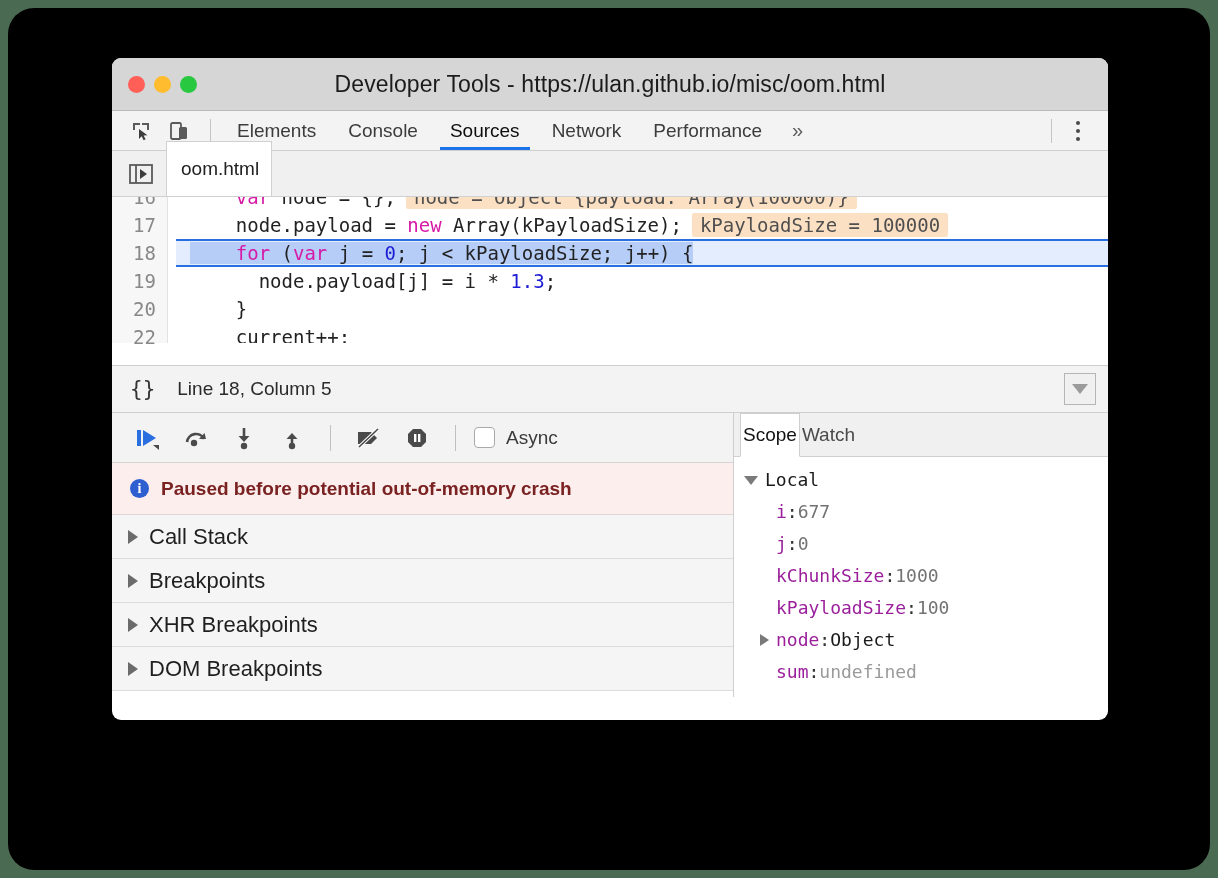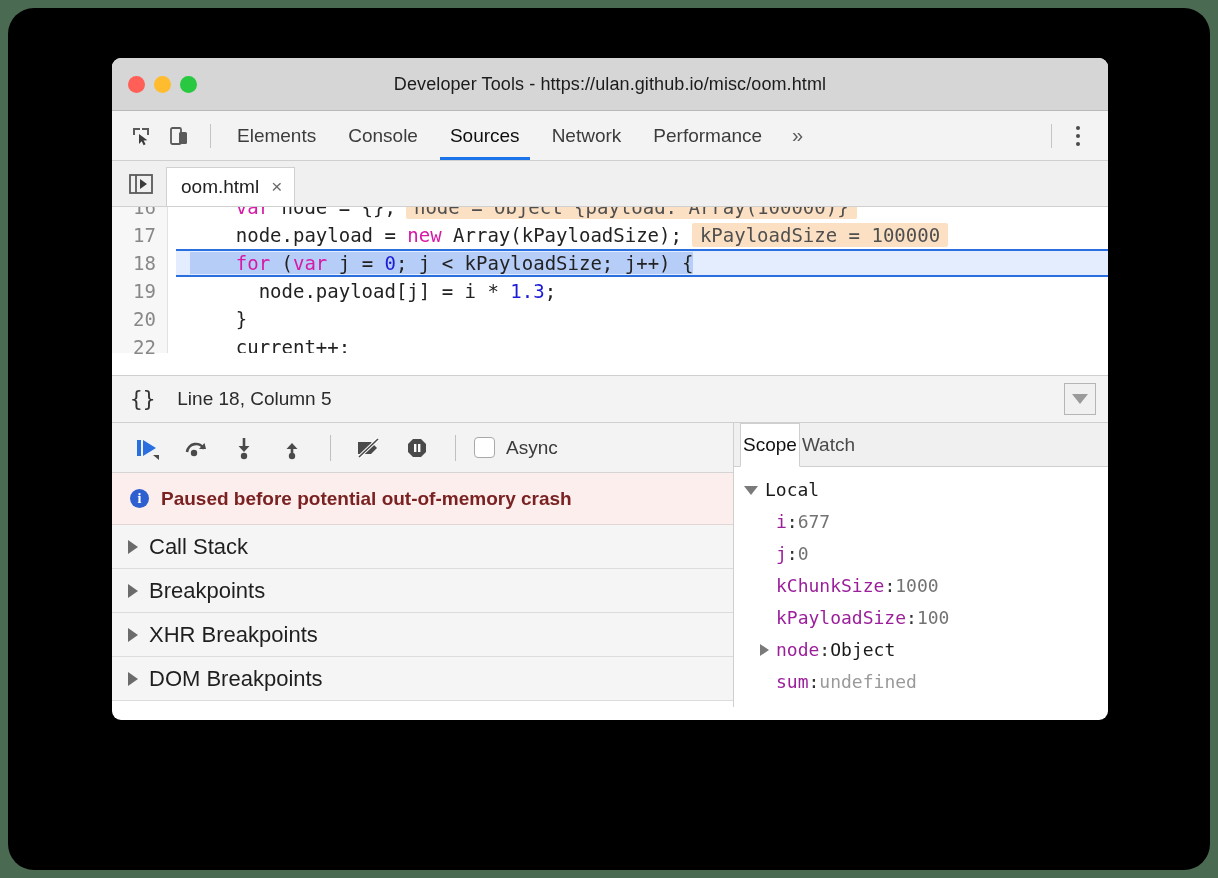--- a/index.html
+++ b/index.html
@@ -43,29 +43,29 @@
   }
   .lights { display: flex; gap: 9px; margin-left: 16px; }
   .light { width: 17px; height: 17px; border-radius: 50%; }
   .light.red { background: #ff5f57; }
   .light.yellow { background: #febc2e; }
   .light.green { background: #28c840; }
   .title-text {
     position: absolute;
     left: 0; right: 0;
     text-align: center;
-    font-size: 18px;
+    font-size: 23px;
     color: #1b1b1b;
     letter-spacing: 0.1px;
     pointer-events: none;
   }
 
   
   .toolbar {
-    height: 50px;
+    height: 40px;
     background: #f3f3f3;
     border-bottom: 1px solid #cfcfcf;
     display: flex; align-items: center;
     padding-left: 12px;
     box-sizing: border-box;
   }
   .tb-icon {
     width: 34px; height: 34px;
     display: flex; align-items: center; justify-content: center;
     margin-right: 4px;
@@ -111,24 +111,25 @@
     width: 30px; height: 26px;
     margin: 0 10px 9px 4px;
     display: flex; align-items: center; justify-content: center;
   }
   .file-tab {
     background: #fff;
     border: 1px solid #d0d0d0;
     border-bottom: none;
     height: 38px;
     display: flex; align-items: center;
-    padding: 0 12px 0 14px;
+    padding: 16px 12px 0 14px;
     gap: 12px;
     font-size: 19px;
     color: #222;
+    flex-direction: column;
   }
   .file-close { font-size: 19px; color: #6b6b6b; }
 
   
   .editor {
     position: relative;
     height: 168px;
     background: #ffffff;
     overflow: hidden;
     font-family: "DejaVu Sans Mono", monospace;

